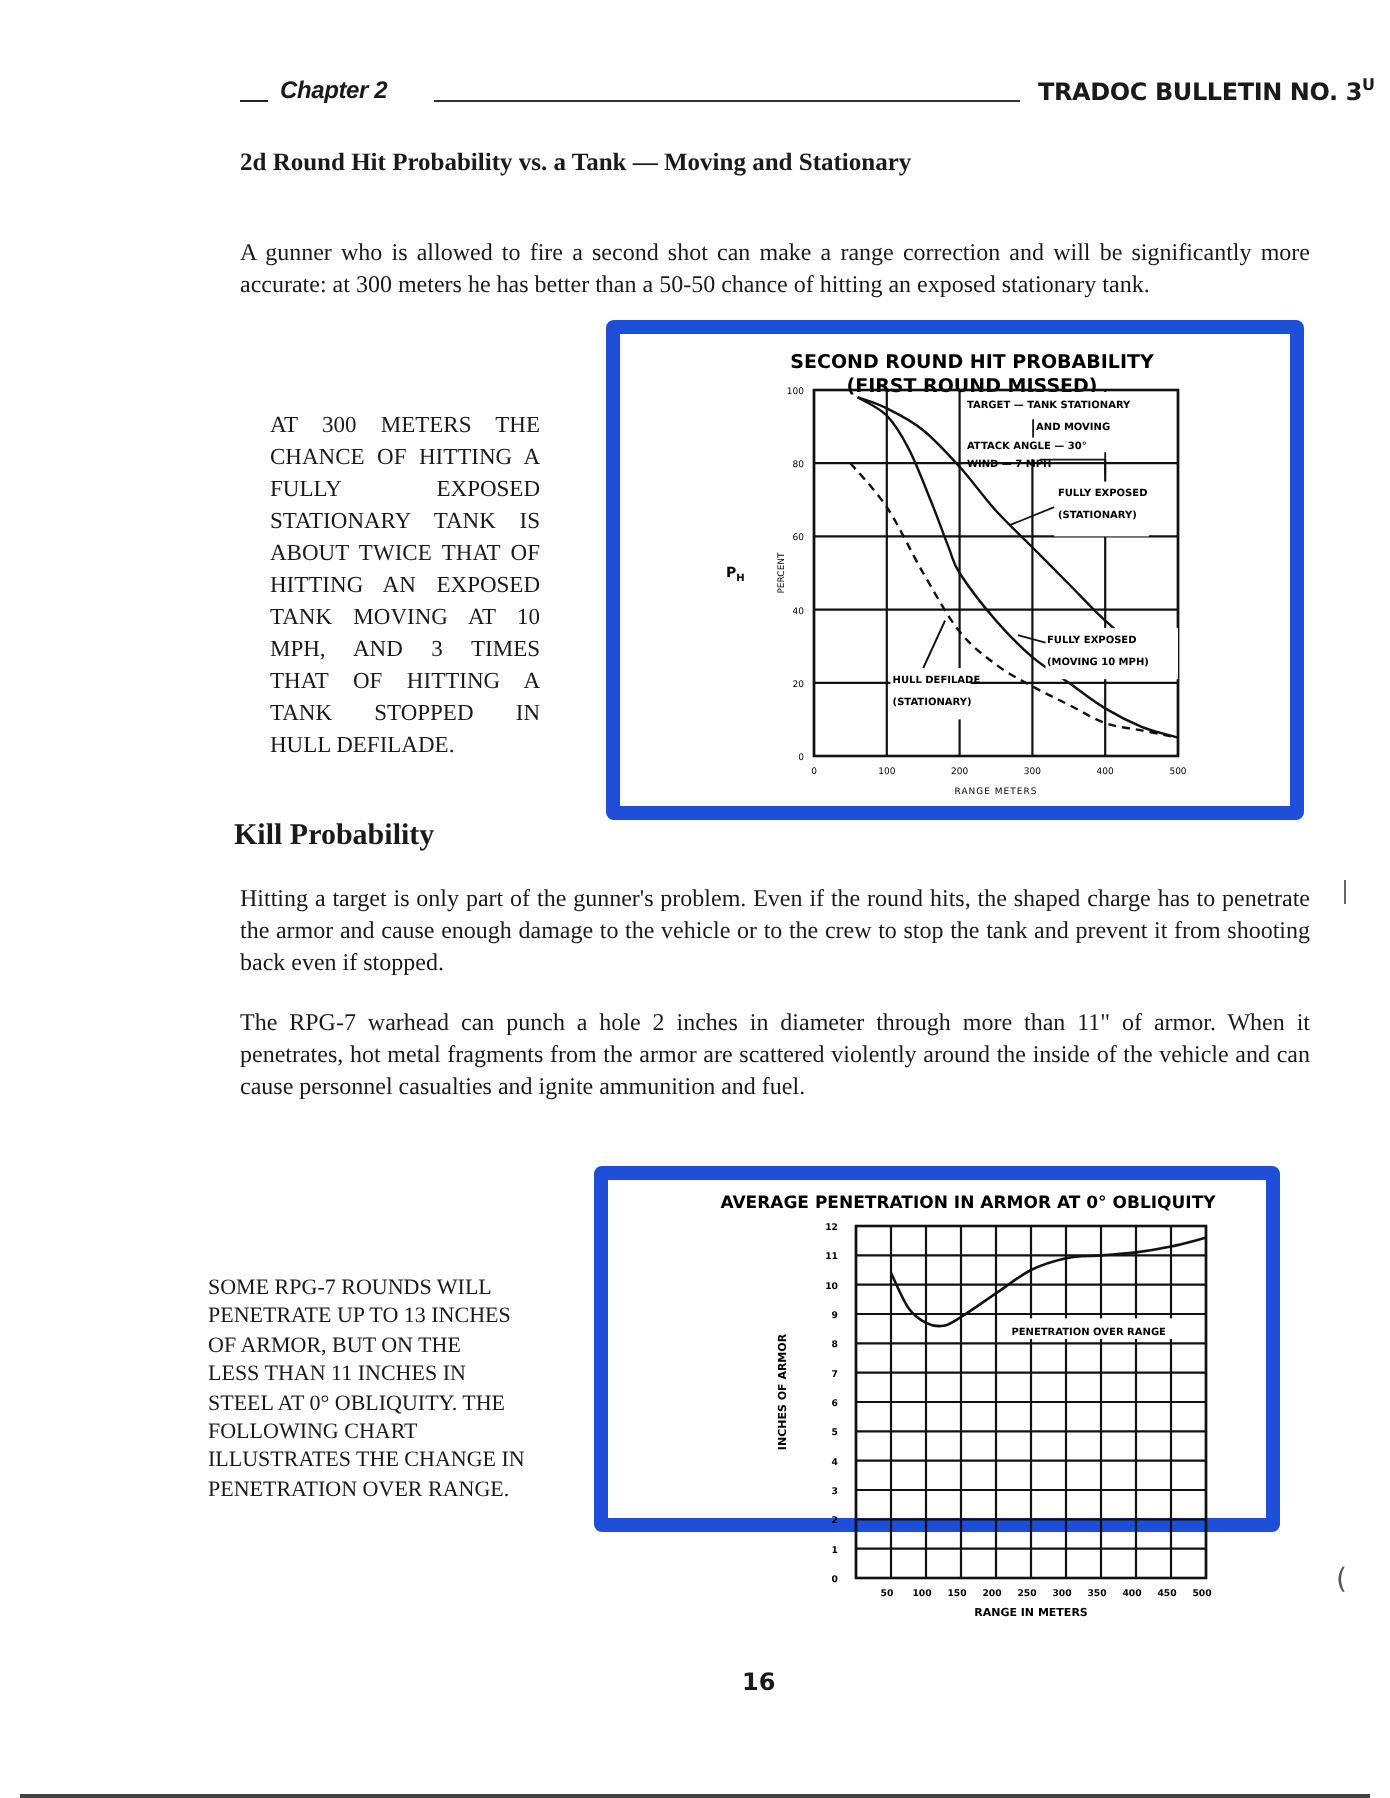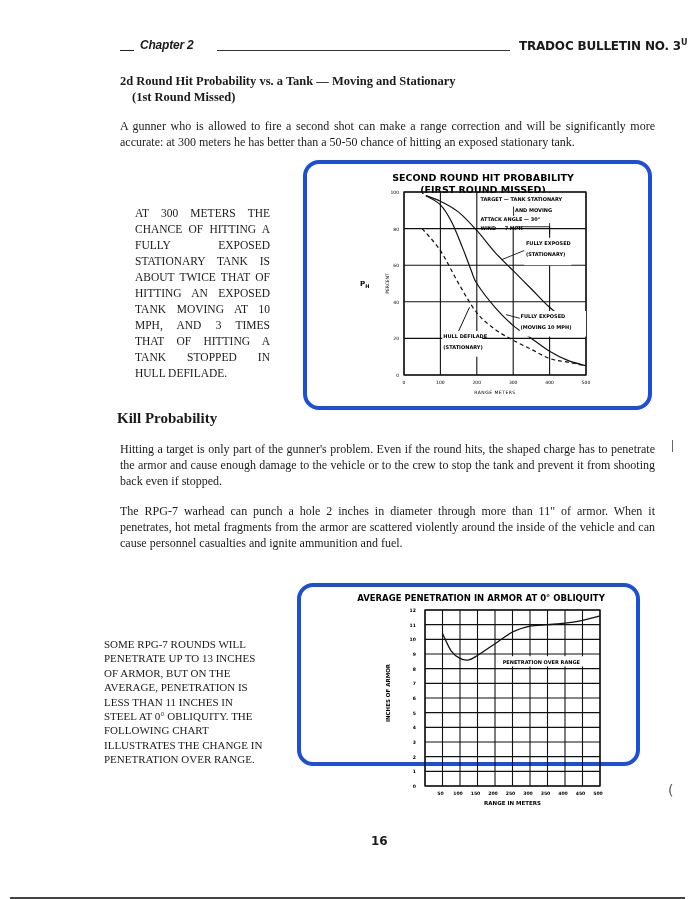--- a/index.html
+++ b/index.html
@@ -18,40 +18,39 @@
   .para { left: 120px; width: 535px; font-size: 12px; line-height: 16px; text-align: justify; }
   .p1 { top: 118px; }
   .side1 { left: 135px; top: 205px; width: 135px; font-size: 11.5px; line-height: 16px; text-align: justify; text-align-last: justify; }
   .side1 span { display: block; }
   .side1 span.last { text-align-last: left; }
   .kill { left: 117px; top: 410px; font-weight: bold; font-size: 15px; }
   .p2 { top: 441px; }
   .p3 { top: 503px; }
   .side2 { left: 104px; top: 637px; width: 185px; font-size: 11px; line-height: 14.4px; }
   .side2 span { display: block; white-space: nowrap; }
-  .frame { border: 4px solid #1d4ed8; border-radius: 16px; background: #fff; box-sizing: border-box; }
+  .frame { border: 7px solid #1d4ed8; border-radius: 4px; background: #fff; box-sizing: border-box; }
   .frame1 { left: 303px; top: 160px; width: 349px; height: 250px; }
   .frame2 { left: 297px; top: 583px; width: 343px; height: 183px; }
   .pagenum { left: 371px; top: 834px; font-family: "DejaVu Sans", sans-serif; font-weight: bold; font-size: 12px; }
   .footer-rule { left: 10px; top: 897px; width: 675px; height: 2px; background: #444; }
   .margin-mark1 { left: 672px; top: 440px; width: 1px; height: 12px; background: #666; }
   .margin-mark2 { left: 668px; top: 782px; font-size: 14px; color: #555; font-family: "DejaVu Sans", sans-serif; }
   svg text { font-family: "DejaVu Sans", sans-serif; }
 </style>
 </head>
 <body>
 
 <div class="abs hdr-dash"></div>
 <div class="abs hdr-chapter">Chapter 2</div>
 <div class="abs hdr-rule"></div>
 <div class="abs hdr-bulletin"><span>TRADOC BULLETIN NO. 3</span><sup>U</sup></div>
 
 <div class="abs sec-title">
   <span>2d Round Hit Probability vs. a Tank — Moving and Stationary</span>
-  <span class="l2">(1st Round Missed)</span>
 </div>
 <div class="abs para p1">A gunner who is allowed to fire a second shot can make a range correction and will be significantly more accurate: at 300 meters he has better than a 50-50 chance of hitting an exposed stationary tank.</div>
 
 <div class="abs side1" id="side1">
     <span>AT 300 METERS THE</span>
     <span>CHANCE OF HITTING A</span>
     <span>FULLY EXPOSED</span>
     <span>STATIONARY TANK IS</span>
     <span>ABOUT TWICE THAT OF</span>
     <span>HITTING AN EXPOSED</span>
@@ -121,21 +120,20 @@
 </div>
 
 <div class="abs kill">Kill Probability</div>
 <div class="abs para p2">Hitting a target is only part of the gunner's problem. Even if the round hits, the shaped charge has to penetrate the armor and cause enough damage to the vehicle or to the crew to stop the tank and prevent it from shooting back even if stopped.</div>
 <div class="abs para p3">The RPG-7 warhead can punch a hole 2 inches in diameter through more than 11" of armor. When it penetrates, hot metal fragments from the armor are scattered violently around the inside of the vehicle and can cause personnel casualties and ignite ammunition and fuel.</div>
 
 <div class="abs side2" id="side2">
     <span>SOME RPG-7 ROUNDS WILL</span>
     <span>PENETRATE UP TO 13 INCHES</span>
     <span>OF ARMOR, BUT ON THE</span>
-    <span>AVERAGE, PENETRATION IS</span>
     <span>LESS THAN 11 INCHES IN</span>
     <span>STEEL AT 0° OBLIQUITY. THE</span>
     <span>FOLLOWING CHART</span>
     <span>ILLUSTRATES THE CHANGE IN</span>
     <span>PENETRATION OVER RANGE.</span>
   </div>
 
 <div class="abs frame frame2">
   <svg id="chart2" width="329" height="225" style="position:absolute;left:0;top:0;">
       <text x="180" y="14" text-anchor="middle" font-size="8.5" font-weight="bold">AVERAGE PENETRATION IN ARMOR AT 0° OBLIQUITY</text>

